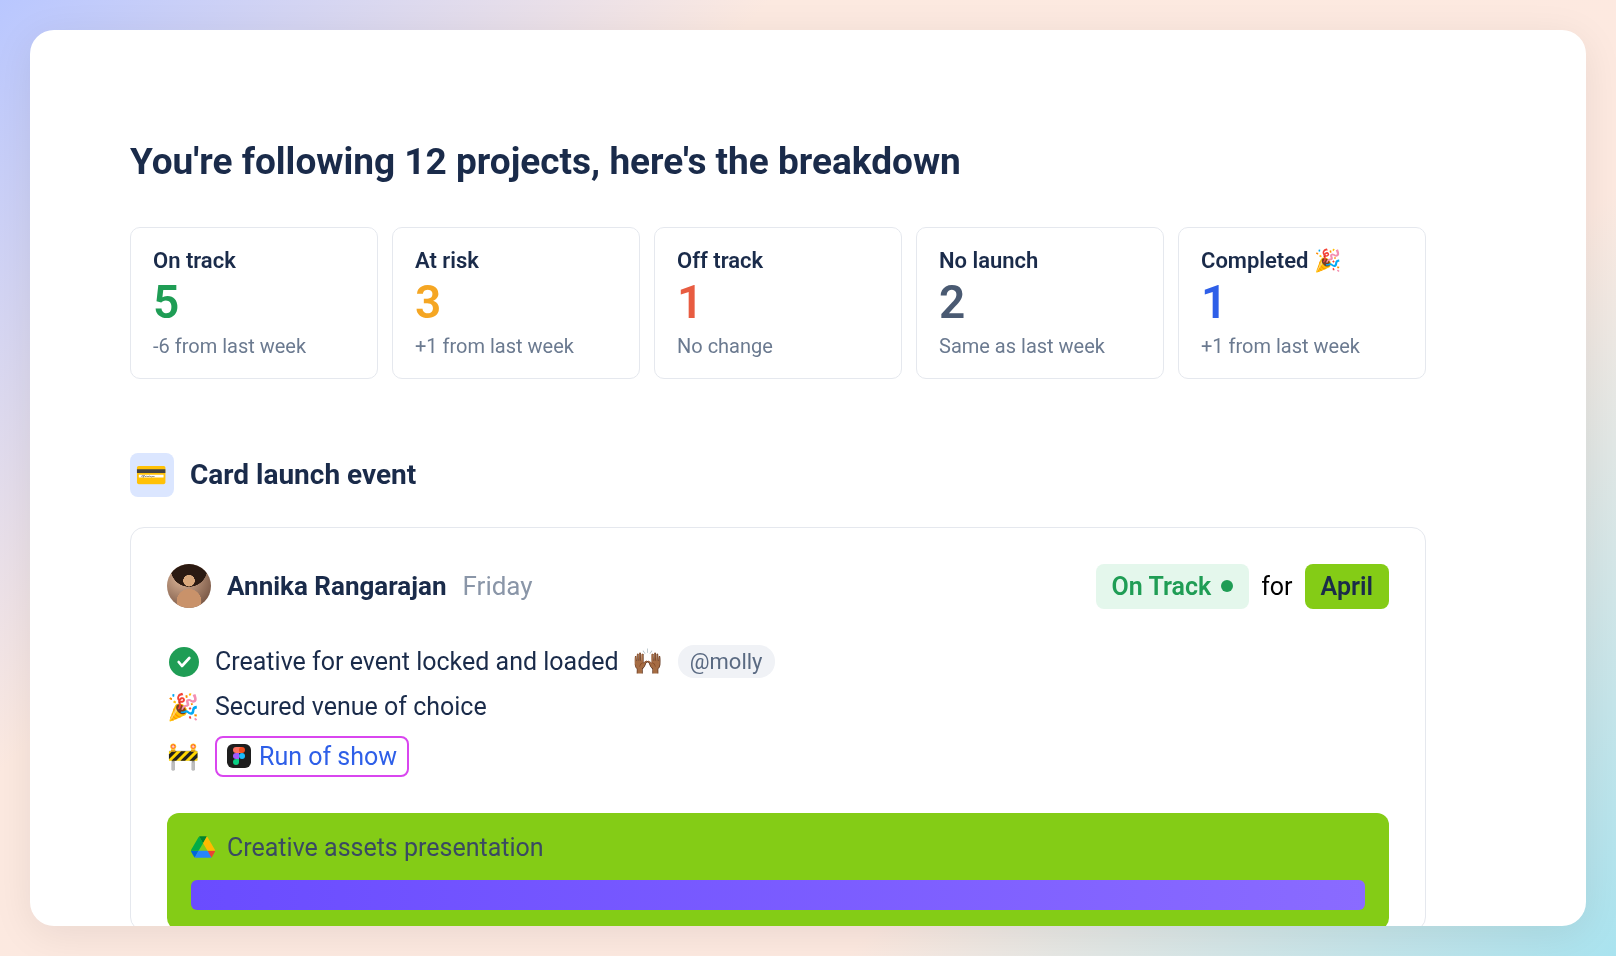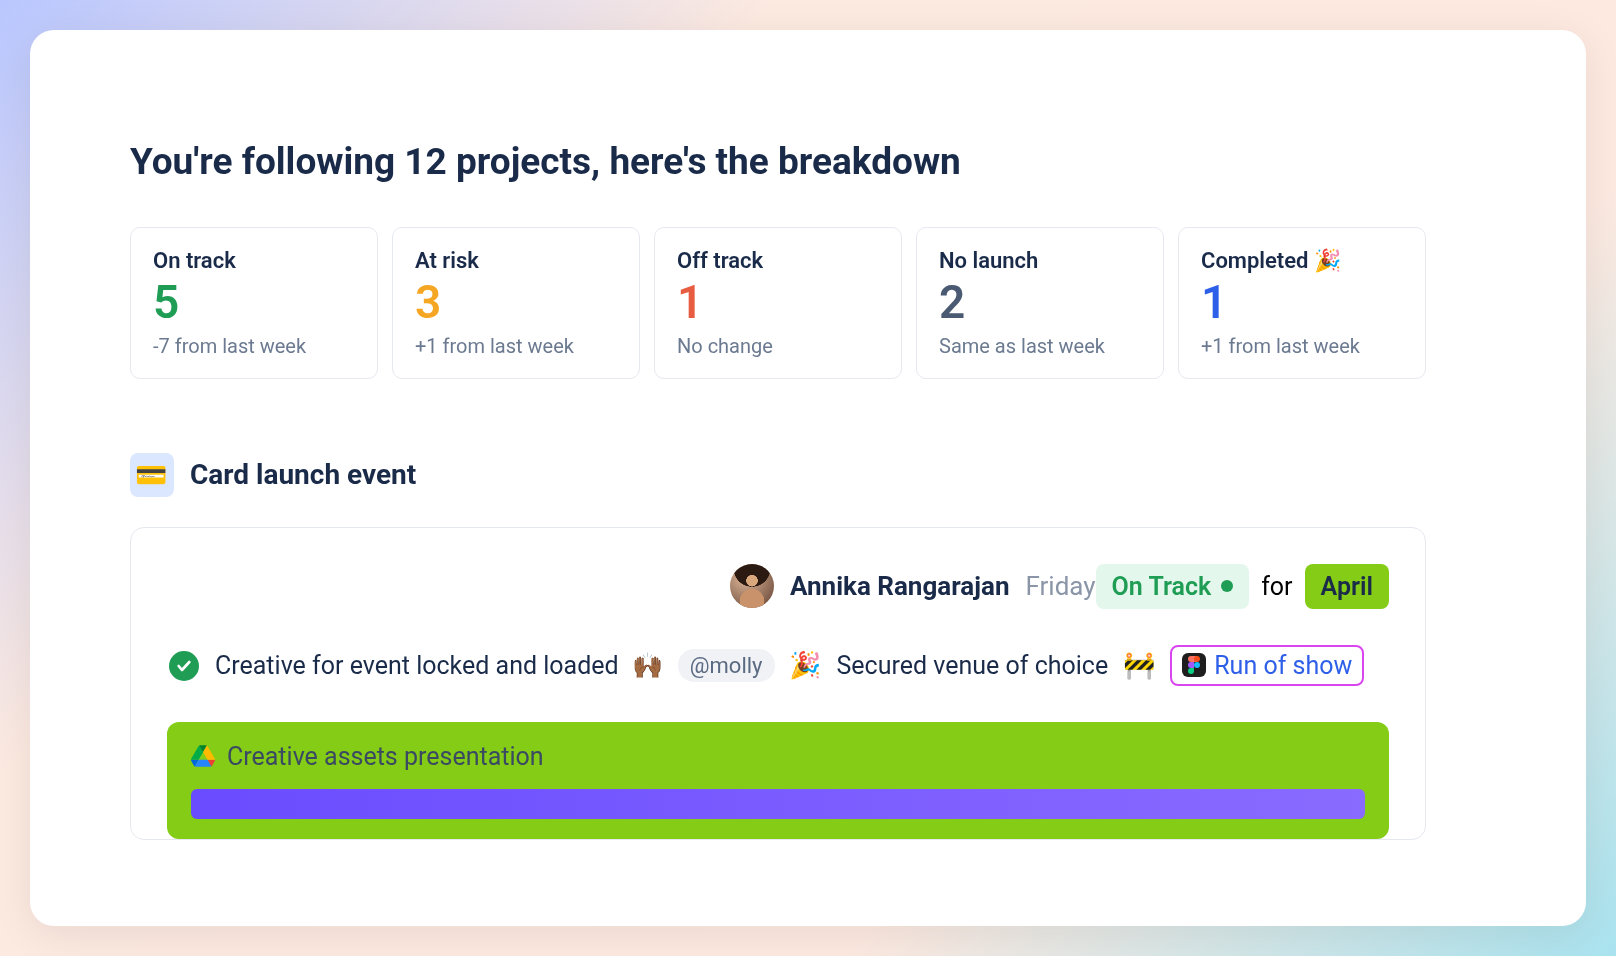--- a/index.html
+++ b/index.html
@@ -84,21 +84,21 @@
   }
 
   .update-card {
     border: 1px solid #e5e8ee;
     border-radius: 14px;
     padding: 36px 36px 0 36px;
   }
   .update-header {
     display: flex;
     align-items: center;
-    justify-content: flex-end;
+    justify-content: space-between;
     margin-bottom: 36px;
   }
   .update-author {
     display: flex;
     align-items: center;
     gap: 16px;
   }
   .avatar {
     width: 44px;
     height: 44px;
@@ -152,21 +152,21 @@
   .month-pill {
     background: #84cc16;
     color: #1a2b4a;
     font-weight: 600;
     padding: 8px 16px;
     border-radius: 8px;
   }
 
   .bullets {
     display: flex;
-    flex-direction: row;
+    flex-direction: column;
     gap: 14px;
     margin-bottom: 36px;
   }
   .bullet {
     display: flex;
     align-items: center;
     gap: 14px;
     font-size: 25px;
     color: #1a2b4a;
   }
@@ -229,21 +229,21 @@
 <body>
 
 <div class="window">
 
   <h1 class="page-title">You're following 12 projects, here's the breakdown</h1>
 
   <div class="stats-row">
     <div class="stat-card">
       <div class="stat-label">On track</div>
       <div class="stat-value green">5</div>
-      <div class="stat-delta">-7 from last week</div>
+      <div class="stat-delta">-6 from last week</div>
     </div>
     <div class="stat-card">
       <div class="stat-label">At risk</div>
       <div class="stat-value orange">3</div>
       <div class="stat-delta">+1 from last week</div>
     </div>
     <div class="stat-card">
       <div class="stat-label">Off track</div>
       <div class="stat-value red">1</div>
       <div class="stat-delta">No change</div>

